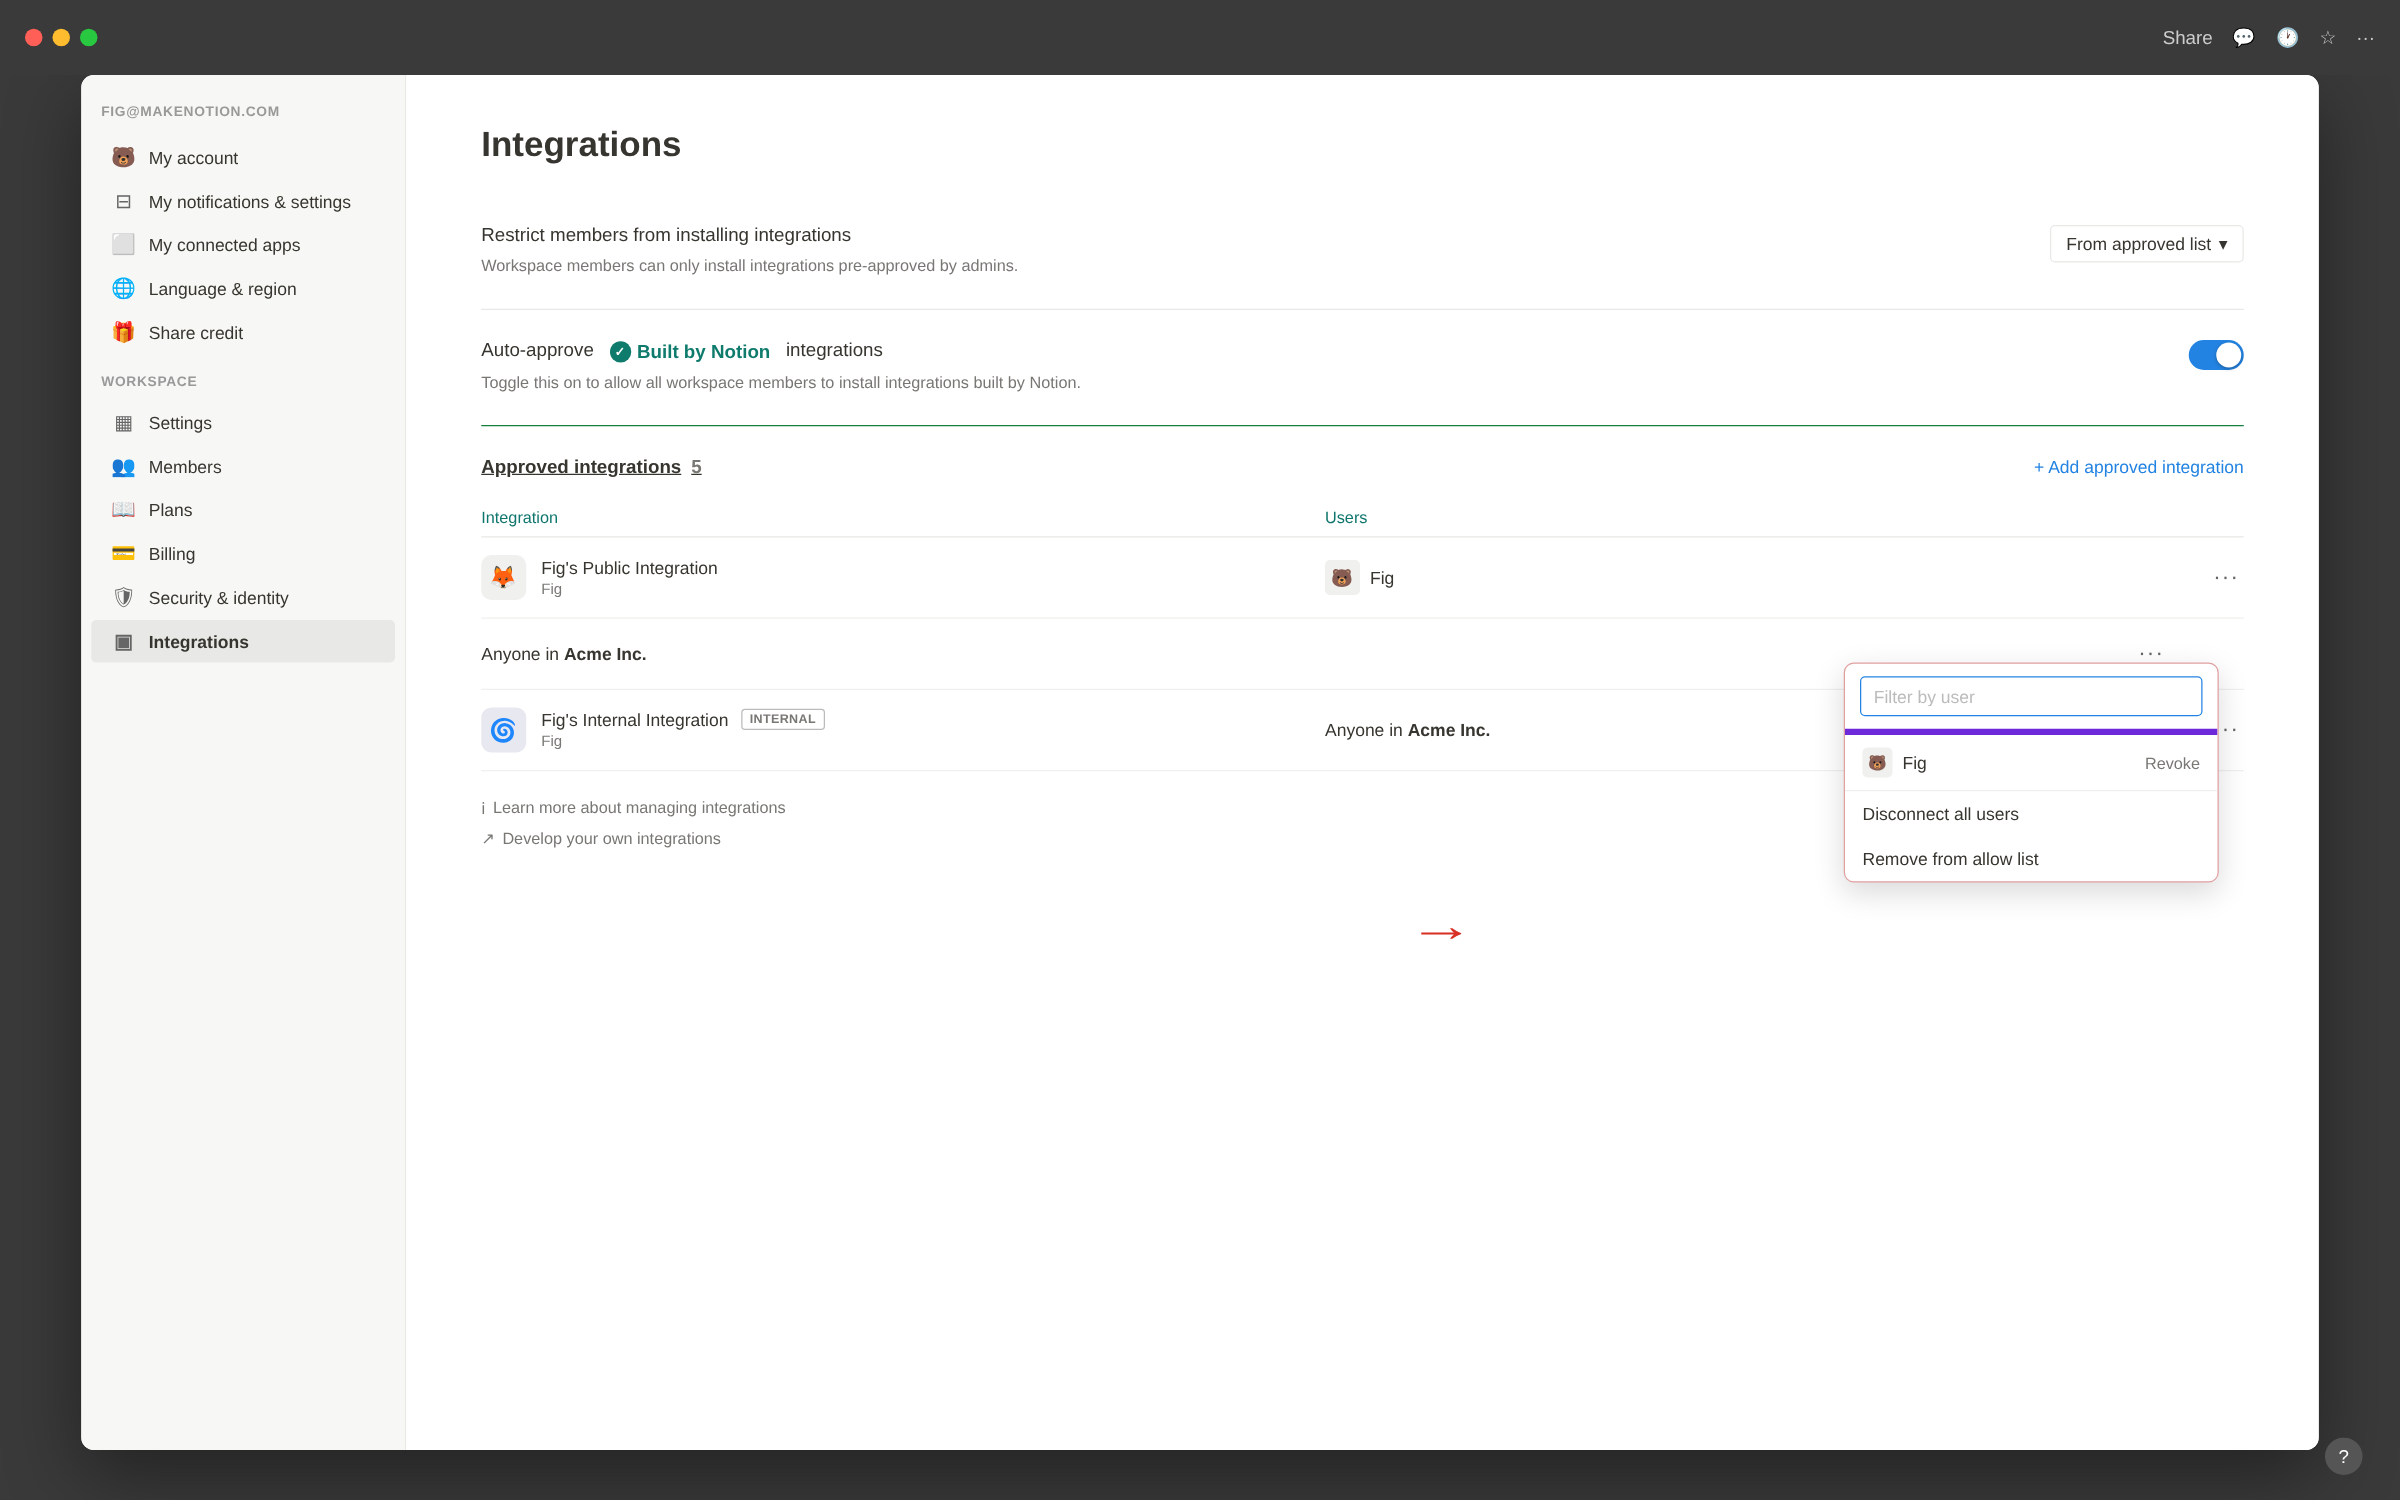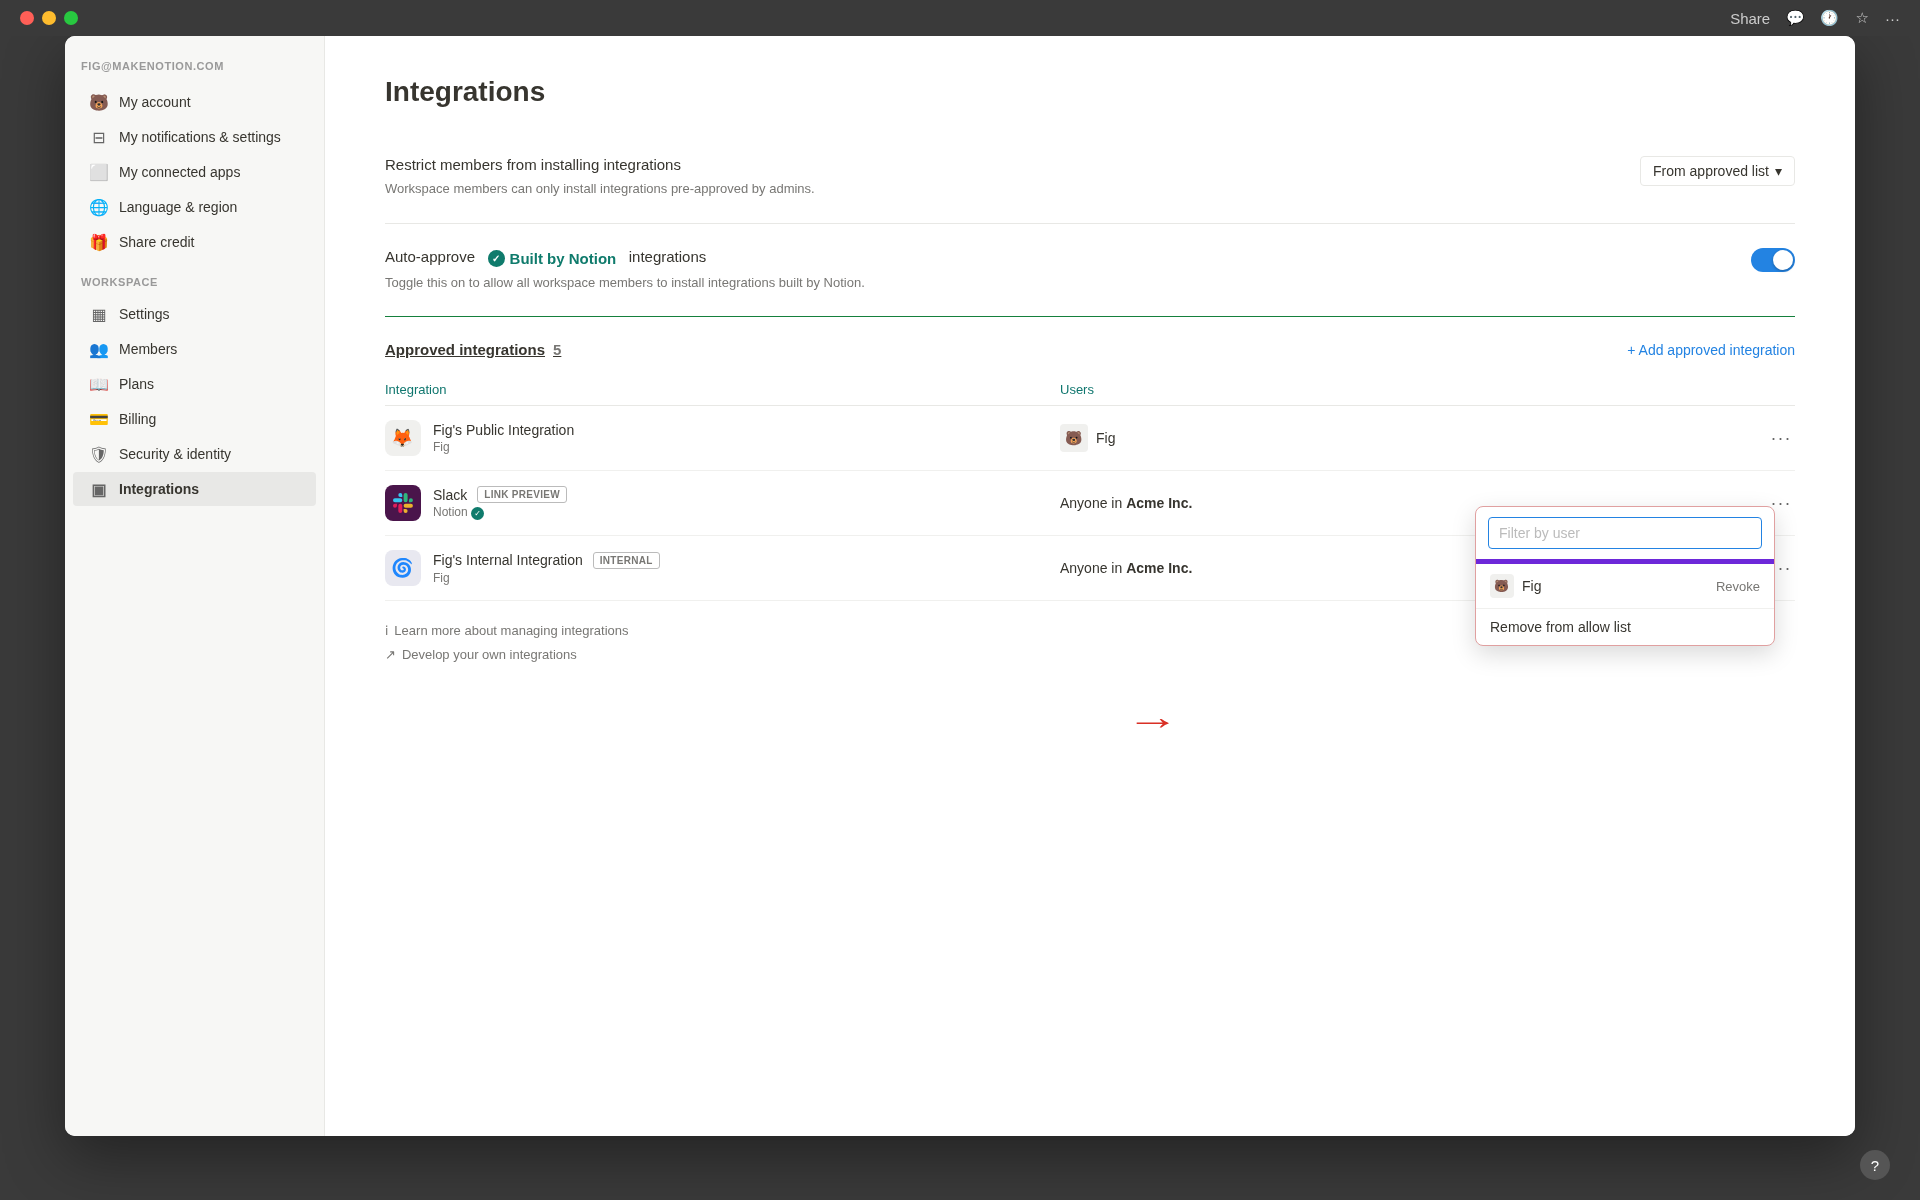--- a/index.html
+++ b/index.html
@@ -7,21 +7,21 @@
       background: #3a3a3a;
       font-family: -apple-system, BlinkMacSystemFont, 'Segoe UI', sans-serif;
       width: 1920px;
       height: 1200px;
       overflow: hidden;
       position: relative;
     }
 
     
     .titlebar {
-      height: 36px;
+      height: 60px;
       background: #3a3a3a;
       display: flex;
       align-items: center;
       padding: 0 20px;
       position: relative;
     }
     .traffic-lights {
       display: flex;
       gap: 8px;
       align-items: center;
@@ -582,40 +582,20 @@
       <div class="users-cell">
         <div class="user-avatar">🐻</div>
         <span>Fig</span>
       </div>
       <div class="actions-cell">
         <div class="more-btn">···</div>
       </div>
     </div>
 
     <div class="table-row">
-      <div class="integration-cell">
-        <div class="integration-icon" style="background:#4a154b; color:white; font-size:14px; font-weight:bold;">
-          <svg width="20" height="20" viewBox="0 0 54 54" fill="none" xmlns="http://www.w3.org/2000/svg">
-            <path d="M19.712.133a5.381 5.381 0 0 0-5.376 5.387 5.381 5.381 0 0 0 5.376 5.386h5.376V5.52A5.381 5.381 0 0 0 19.712.133m0 14.365H5.376A5.381 5.381 0 0 0 0 19.884a5.381 5.381 0 0 0 5.376 5.387h14.336a5.381 5.381 0 0 0 5.376-5.387 5.381 5.381 0 0 0-5.376-5.386" fill="#36C5F0"></path>
-            <path d="M53.76 19.884a5.381 5.381 0 0 0-5.376-5.386 5.381 5.381 0 0 0-5.376 5.386v5.387h5.376a5.381 5.381 0 0 0 5.376-5.387m-14.336 0V5.52A5.381 5.381 0 0 0 34.048.133a5.381 5.381 0 0 0-5.376 5.387v14.364a5.381 5.381 0 0 0 5.376 5.387 5.381 5.381 0 0 0 5.376-5.387" fill="#2EB67D"></path>
-            <path d="M34.048 54a5.381 5.381 0 0 0 5.376-5.387 5.381 5.381 0 0 0-5.376-5.386h-5.376v5.386A5.381 5.381 0 0 0 34.048 54m0-14.365h14.336a5.381 5.381 0 0 0 5.376-5.386 5.381 5.381 0 0 0-5.376-5.387H34.048a5.381 5.381 0 0 0-5.376 5.387 5.381 5.381 0 0 0 5.376 5.386" fill="#ECB22E"></path>
-            <path d="M0 34.249a5.381 5.381 0 0 0 5.376 5.386 5.381 5.381 0 0 0 5.376-5.386v-5.387H5.376A5.381 5.381 0 0 0 0 34.249m14.336 0v14.364A5.381 5.381 0 0 0 19.712 54a5.381 5.381 0 0 0 5.376-5.387V34.249a5.381 5.381 0 0 0-5.376-5.387 5.381 5.381 0 0 0-5.376 5.387" fill="#E01E5A"></path>
-          </svg>
-        </div>
-        <div>
-          <div style="display:flex;align-items:center;gap:4px;">
-            <span class="integration-name">Slack</span>
-            <span class="badge badge-link">LINK PREVIEW</span>
-          </div>
-          <div class="integration-sub">
-            Notion
-            <span class="notion-check" style="width:13px;height:13px;font-size:8px;">✓</span>
-          </div>
-        </div>
-      </div>
       <div class="users-cell">
         <span>Anyone in <strong>Acme Inc.</strong></span>
       </div>
       <div class="actions-cell">
         <div class="more-btn">···</div>
       </div>
     </div>
 
     <div class="table-row">
       <div class="integration-cell">
@@ -654,20 +634,23 @@
         <input type="text" placeholder="Filter by user" style="">
       </div>
       <div class="popup-user-row">
         <div class="popup-user-left">
           <div class="popup-user-avatar">🐻</div>
           <span>Fig</span>
         </div>
         <span class="popup-revoke">Revoke</span>
       </div>
       <div class="popup-action">
+        <span>Disconnect all users</span>
+      </div>
+      <div class="popup-action">
         <span>Remove from allow list</span>
       </div>
     </div>
 
     <div style="position:absolute; top:660px; left:-720px; font-size:36px; color:#d93025; pointer-events:none; transform: scaleX(1.5);">→</div>
   </div>
 
 </div>
 
 <div class="help-btn">

